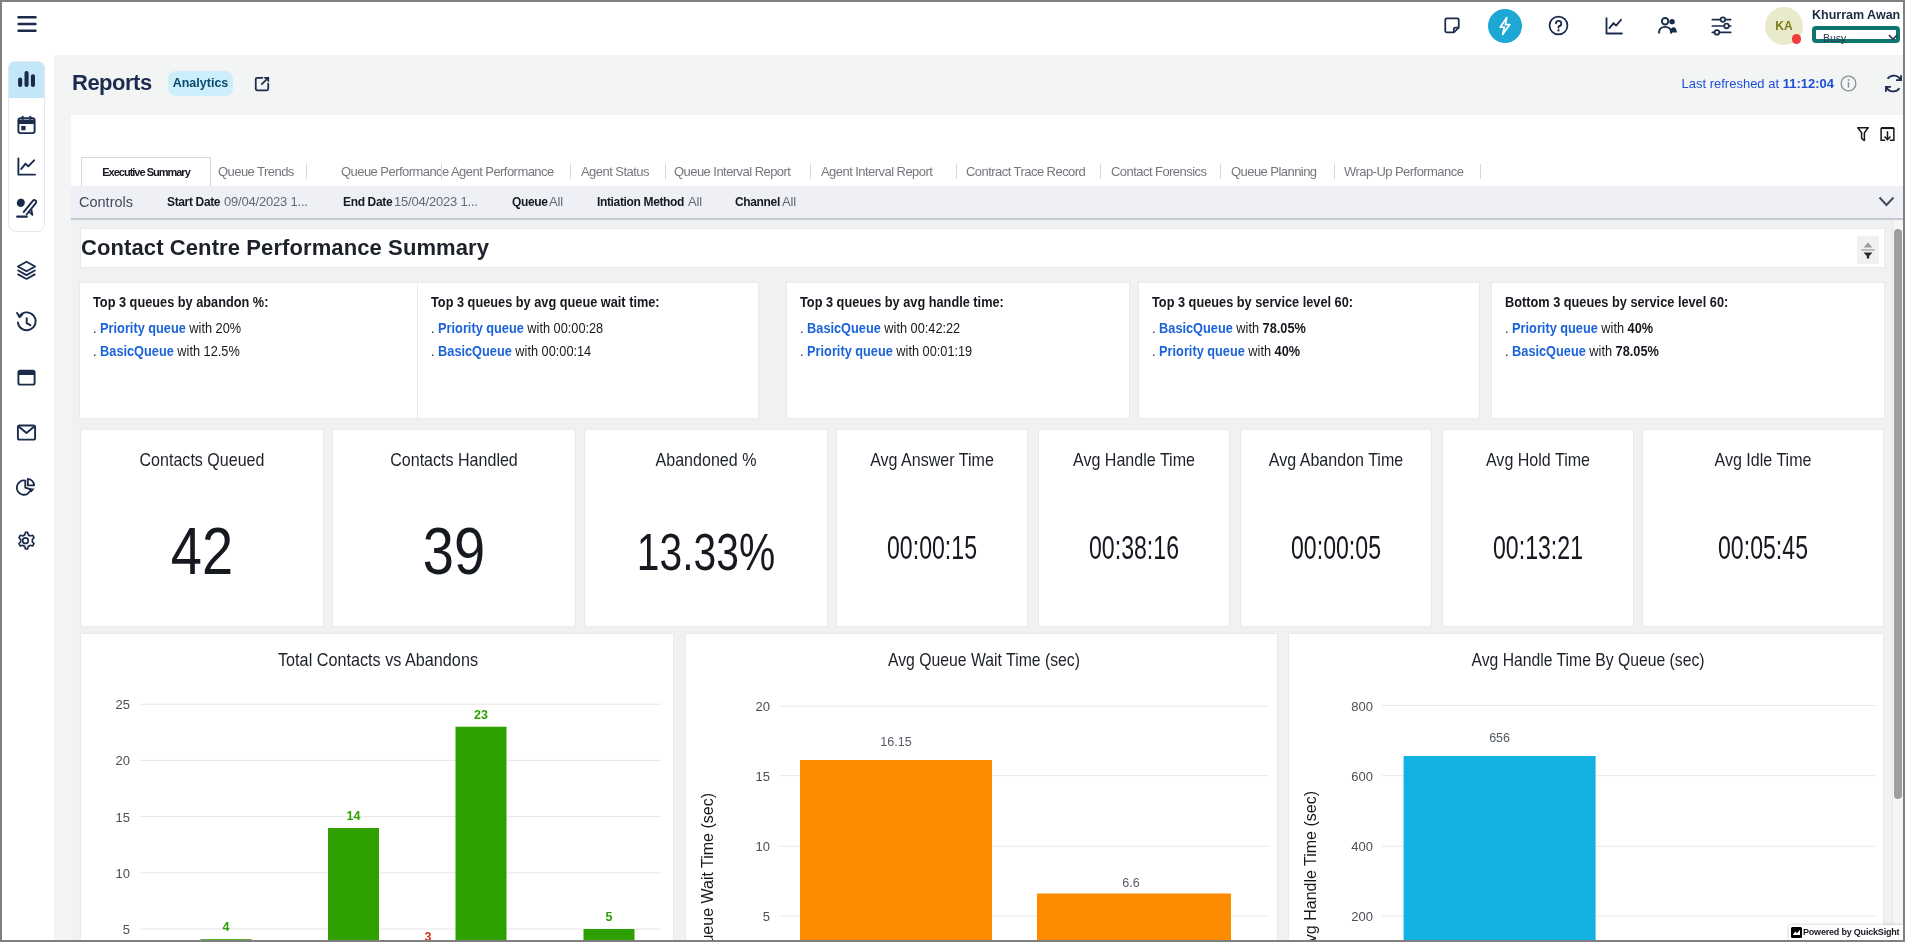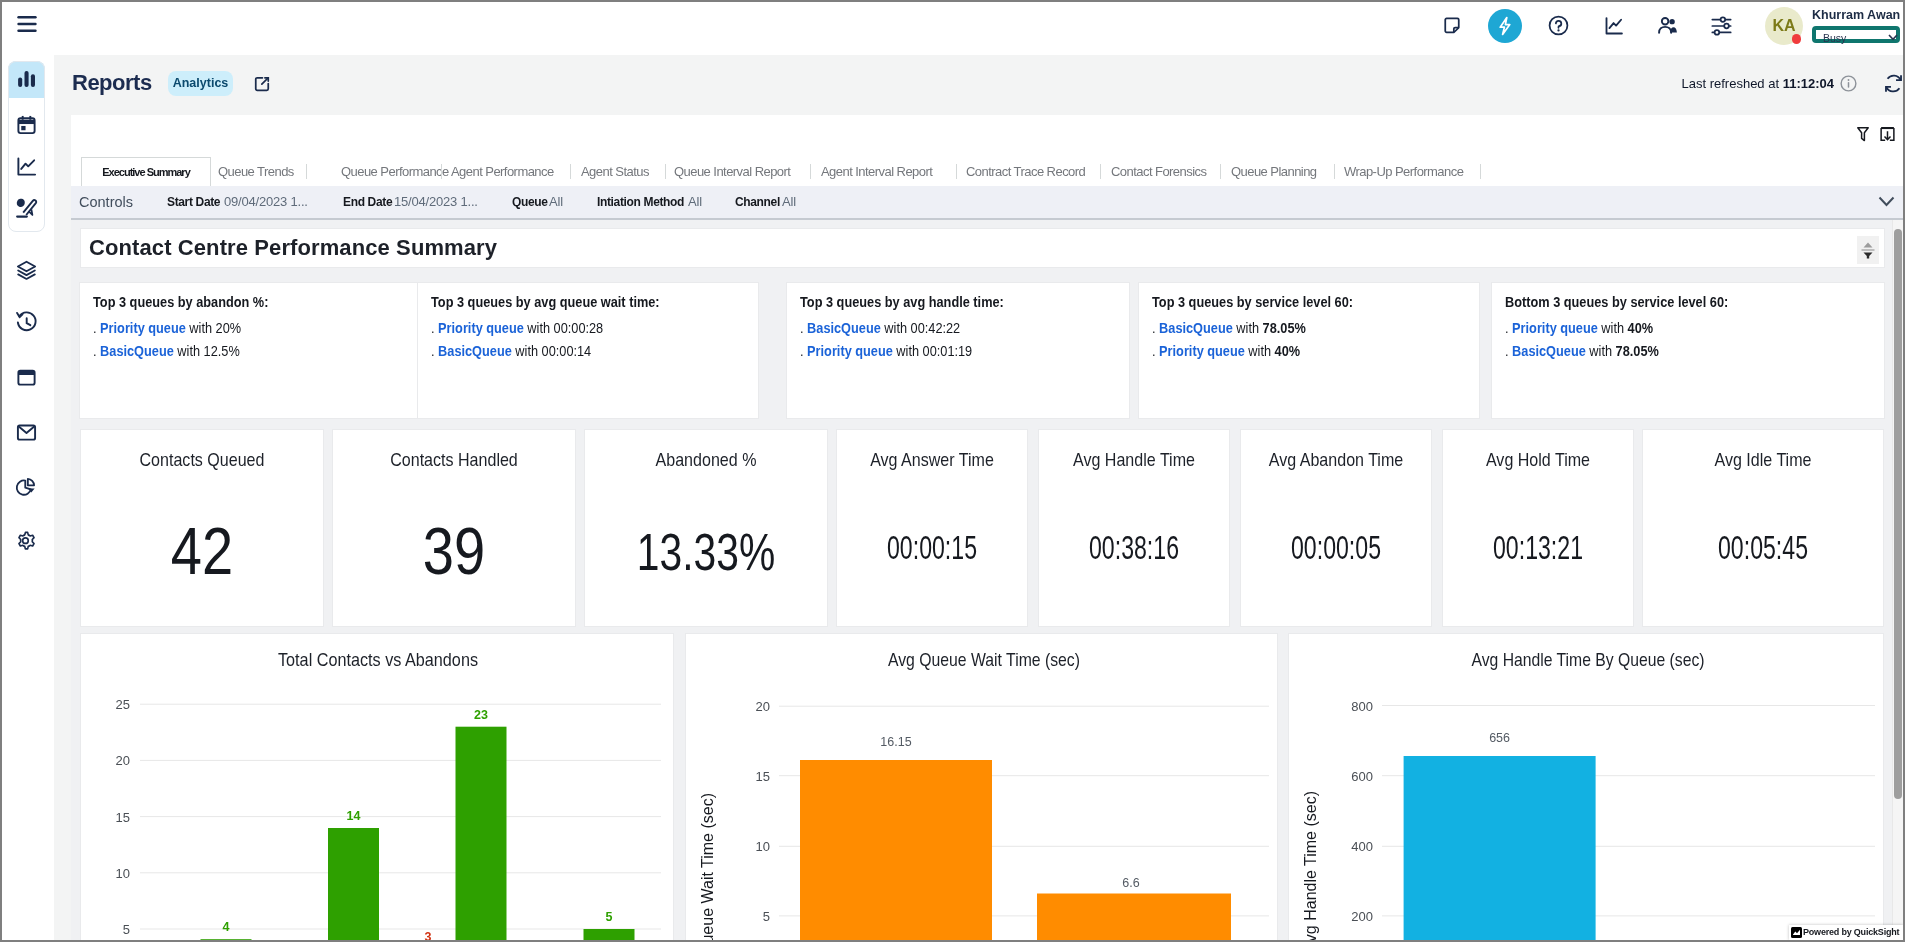--- a/index.html
+++ b/index.html
@@ -5,33 +5,33 @@
 * { margin:0; padding:0; box-sizing:border-box; }
 html,body { width:1905px; height:942px; overflow:hidden; }
 body { font-family:"Liberation Sans", sans-serif; background:#f3f4f4; position:relative; }
 .abs { position:absolute; }
 #hdr { position:absolute; left:2px; top:2px; width:1901px; height:53px; background:#fff; }
 #side { position:absolute; left:2px; top:55px; width:52px; height:885px; background:#fff; }
 #sgrp { position:absolute; left:8px; top:61px; width:37px; height:171px; background:transparent; border:1px solid #e2e8ee; border-radius:8px; }
 #ssel { position:absolute; left:8px; top:61px; width:37px; height:37px; background:#c3e7f9; border-radius:8px 8px 0 0; }
 #ttl { position:absolute; left:72px; top:70px; font-size:22px; font-weight:bold; color:#1c2c50; letter-spacing:-0.5px; }
 #badge { position:absolute; left:168px; top:71px; width:65px; height:25px; background:#cdeefb; border-radius:8px; color:#0c4a6e; font-size:12.5px; font-weight:bold; text-align:center; line-height:25px; }
-#lastref { position:absolute; left:1500px; top:76px; width:334px; font-size:13px; color:#0f172a; text-align:right; }
+#lastref { position:absolute; left:1500px; top:76px; width:334px; font-size:13px; color:#1d4ed8; text-align:right; }
 #panel { position:absolute; left:71px; top:115px; width:1832px; height:105px; background:#fff; }
 #tabs { position:absolute; left:71px; top:157px; width:1832px; height:29px; background:#fff; font-size:13px; color:#74777c; letter-spacing:-0.55px; }
 .tab { position:absolute; top:0; height:29px; line-height:29px; white-space:nowrap; }
 .tsep { position:absolute; top:7px; height:15px; width:1px; background:#d5d9d9; }
 #atab { position:absolute; left:10px; top:0px; width:130px; height:30px; line-height:28px; background:#fff; border:1px solid #d5d9d9; border-bottom:none; font-weight:bold; color:#16191f; text-align:center; font-size:11px; letter-spacing:-1px; }
 #ctrl { position:absolute; left:71px; top:186px; width:1832px; height:34px; background:#eef0f6; border-bottom:2px solid #c5cad1; font-size:13.5px; color:#414d5c; letter-spacing:-0.2px; }
 .cl { position:absolute; top:0; height:32px; line-height:32px; white-space:nowrap; }
 .cb { font-weight:bold; color:#16191f; letter-spacing:-0.35px; font-size:12px; }
 .cv { color:#5f6b7a; font-size:13px; letter-spacing:-0.2px; }
 #dash { position:absolute; left:71px; top:220px; width:1821px; height:720px; background:#f0f1f3; }
 .card { position:absolute; background:#fff; border:1px solid #e9eaec; }
-#sumt { letter-spacing:0.15px; font-size:22px; font-weight:bold; color:#1d2129; line-height:37px; padding-left:8px; letter-spacing:0.1px; }
+#sumt { letter-spacing:0.15px; font-size:22px; font-weight:bold; color:#1d2129; line-height:37px; letter-spacing:0.1px; }
 #spin { position:absolute; left:1857px; top:236px; width:22px; height:28px; background:#f1f1f1; }
 .t3 { font-size:15px; color:#16191f; }
 .t3 .hd { font-weight:bold; position:absolute; left:13px; top:10px; white-space:nowrap; transform:scaleX(0.85); transform-origin:0 50%; }
 .t3 .ln { position:absolute; left:13px; white-space:nowrap; transform:scaleX(0.85); transform-origin:0 50%; }
 .t3 b.q { color:#1b63d8; }
 .kpi .t { position:absolute; top:19px; width:100%; font-size:19px; color:#1d2129; text-align:center; transform:scaleX(0.845); }
 .kpi .v { position:absolute; width:100%; color:#16191f; text-align:center; }
 .vbig { transform:scaleX(0.85); }
 .vtime2 { transform:scaleX(0.68); }
 
@@ -82,21 +82,21 @@
     <line x1="2" y1="5" x2="22" y2="5"></line>
       <line x1="2" y1="12" x2="22" y2="12"></line>
       <line x1="2" y1="19" x2="22" y2="19"></line>
   </g>
   <circle cx="13.5" cy="5" r="2.5" fill="#fff" stroke="#1a2b4c" stroke-width="1.9"></circle>
   <circle cx="17.5" cy="12" r="2.5" fill="#fff" stroke="#1a2b4c" stroke-width="1.9"></circle>
   <circle cx="7" cy="19" r="2.5" fill="#fff" stroke="#1a2b4c" stroke-width="1.9"></circle>
 </svg>
 
 <div class="abs" style="left:1765px; top:7px; width:38px; height:38px; border-radius:50%; background:#e9eacb;"></div>
-<div class="abs" style="left:1765px; top:7px; width:38px; height:38px; border-radius:50%; text-align:center; line-height:38px; font-size:16px; font-weight:bold; color:#7c7a18;">KA</div>
+<div class="abs" style="left:1765px; top:7px; width:38px; height:38px; border-radius:50%; text-align:center; line-height:38px; font-size:12px; font-weight:bold; color:#7c7a18;">KA</div>
 <div class="abs" style="left:1791.5px; top:34px; width:9.5px; height:9.5px; border-radius:50%; background:#f03c3c;"></div>
 <div class="abs" style="left:1812px; top:8px; font-size:12.5px; font-weight:bold; color:#1d2c45;">Khurram Awan</div>
 <div class="abs" style="left:1812px; top:26px; width:88px; height:17px; border:4px solid #0f766e; border-radius:4px; background:#fff;">
   <span class="abs" style="left:7px; top:1px; font-size:10.5px; color:#2a3550; line-height:15px;">Busy</span>
   <svg class="abs" style="left:72px; top:4px;" width="10" height="7" viewBox="0 0 10 7">
       <path d="M1 1 L5 5.4 L9 1" fill="none" stroke="#2a3550" stroke-width="1.6"></path>
     </svg>
 </div>
 <div id="side"></div>
 <div id="ssel"></div>

